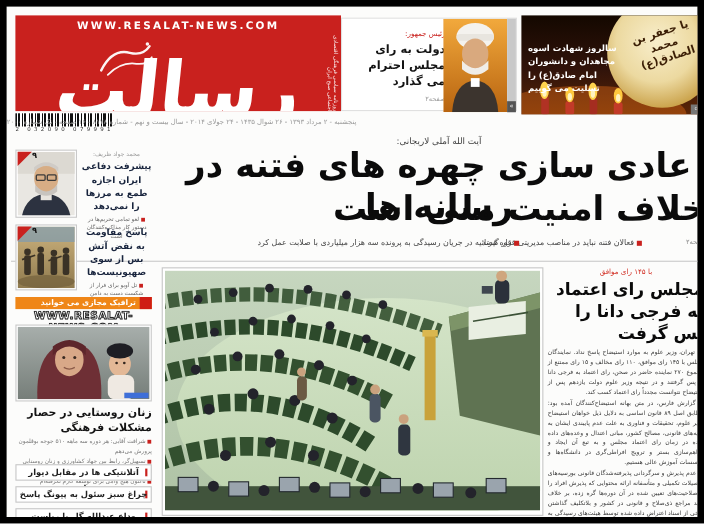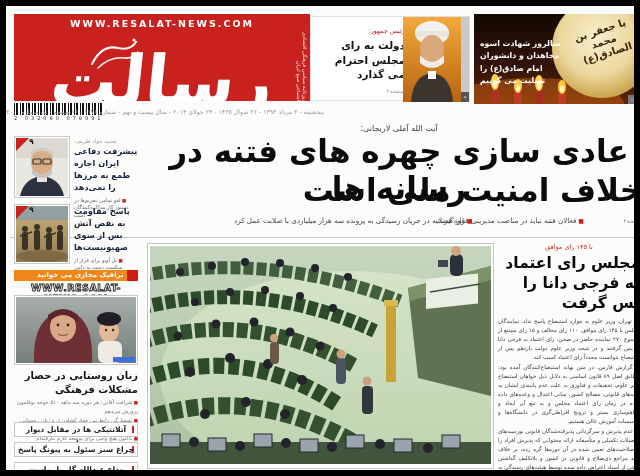--- a/index.html
+++ b/index.html
@@ -78,21 +78,21 @@
   .vote-body p { margin-bottom:1px; }
   .vote-body .first::before { content:"■ "; color:#c9211e; }
 
   
   .lc-item { left:8px; width:124px; }
   .photo-box { position:absolute; left:0; top:0; width:56px; border:1px solid #c9c9c9; background:#fff;
     padding:1px; }
   .corner { position:absolute; left:1px; top:1px; width:0; height:0;
     border-top:13px solid #c9211e; border-right:13px solid transparent; z-index:3; }
   .corner-num { position:absolute; left:14px; top:0; font-size:7.5px; font-weight:bold; color:#111; z-index:3; }
-  .lc-text { position:absolute; right:0; top:2px; width:64px; direction:rtl; text-align:left; }
+  .lc-text { position:absolute; right:0; top:2px; width:64px; direction:rtl; text-align:center; }
   .lc-kicker { font-size:5.5px; color:#9a9a9a; margin-bottom:2px; }
   .lc-head { font-size:8.2px; font-weight:bold; color:#18243d; line-height:1.45; }
   .lc-bullet { font-size:5.2px; color:#666; line-height:1.5; margin-top:3px; }
   .lc-bullet::before { content:"■ "; color:#c9211e; font-size:4.5px; }
 
   .promo { left:8px; top:264px; width:124px; height:11px; background:#ef8617; color:#fff;
     font-size:7px; font-weight:bold; text-align:left; line-height:11px; direction:rtl;padding-left:23px; }
   .site-outline { left:8px; top:276px; width:124px; text-align:center; font-size:9.5px; font-weight:bold;
     color:#fff; -webkit-text-stroke:0.8px #222; text-shadow:0 0 1px #222; letter-spacing:.5px; }
 

